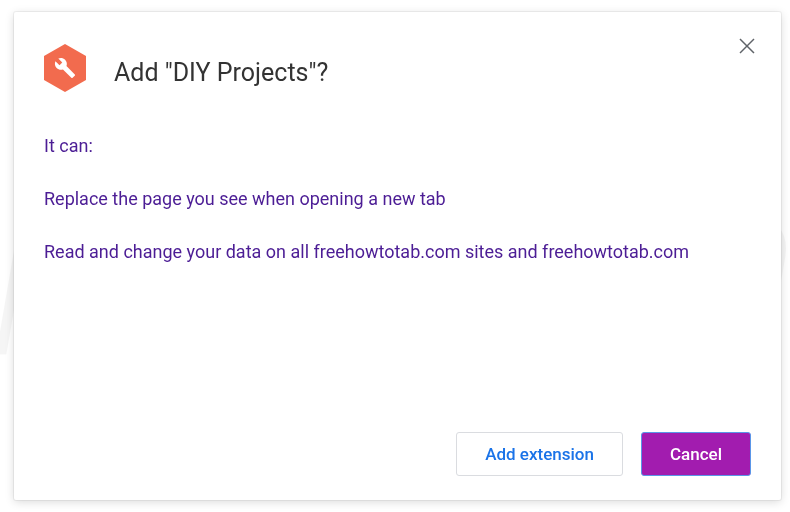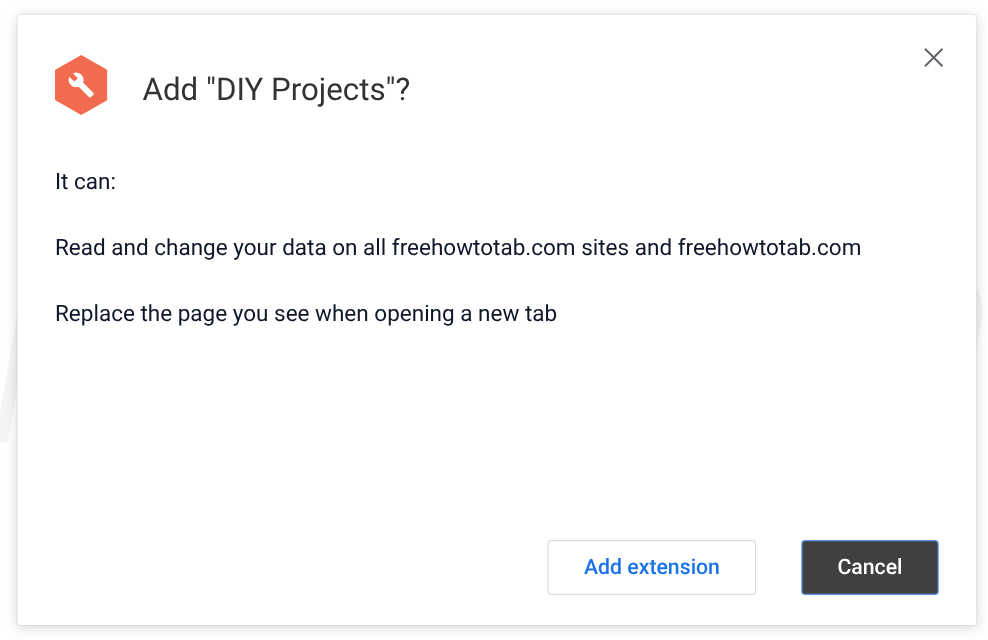--- a/index.html
+++ b/index.html
@@ -86,52 +86,52 @@
       color: #5f6368;
     }
     .close-btn svg {
       width: 100%;
       height: 100%;
       stroke: currentColor;
       stroke-width: 1.5;
     }
     .content {
       flex: 1;
-      color: #0f172a;
+      color: #4c1d95;
       font-size: 18px;
       line-height: 1.6;
     }
     .intro {
       margin-bottom: 24px;
     }
     .perm {
       margin-bottom: 24px;
     }
     .footer {
       display: flex;
       justify-content: flex-end;
-      gap: 36px;
+      gap: 18px;
       margin-top: 12px;
       align-items: center;
     }
     .btn {
       padding: 11px 28px;
       font-size: 17px;
       font-weight: 500;
       border-radius: 3px;
       cursor: pointer;
       font-family: inherit;
     }
     .btn-secondary {
       background: #fff;
       color: #1a73e8;
       border: 1px solid #dadce0;
     }
     .btn-primary {
-      background: #404040;
+      background: #a21caf;
       color: #fff;
       border: 1px solid #5a96e8;
     }
   </style>
 </head>
 <body>
 
 <div class="watermark">pcrisk.com</div>
 
 <div class="dialog">
@@ -149,22 +149,22 @@
         <svg class="wrench" viewBox="0 0 24 24">
           <path d="M22.7 19l-9.1-9.1c.9-2.3.4-5-1.5-6.9-2-2-5-2.4-7.4-1.3L9 6 6 9 1.6 4.7C.4 7.1.9 10.1 2.9 12.1c1.9 1.9 4.6 2.4 6.9 1.5l9.1 9.1c.4.4 1 .4 1.4 0l2.3-2.3c.5-.4.5-1.1.1-1.4z"></path>
         </svg>
       </div>
     </div>
     <div class="title">Add "DIY Projects"?</div>
   </div>
 
   <div class="content">
     <div class="intro">It can:</div>
+    <div class="perm">Replace the page you see when opening a new tab</div>
     <div class="perm">Read and change your data on all freehowtotab.com sites and freehowtotab.com</div>
-    <div class="perm">Replace the page you see when opening a new tab</div>
   </div>
 
   <div class="footer">
     <button class="btn btn-secondary">Add extension</button>
     <button class="btn btn-primary">Cancel</button>
   </div>
 
 </div>
 
 </body></html>

